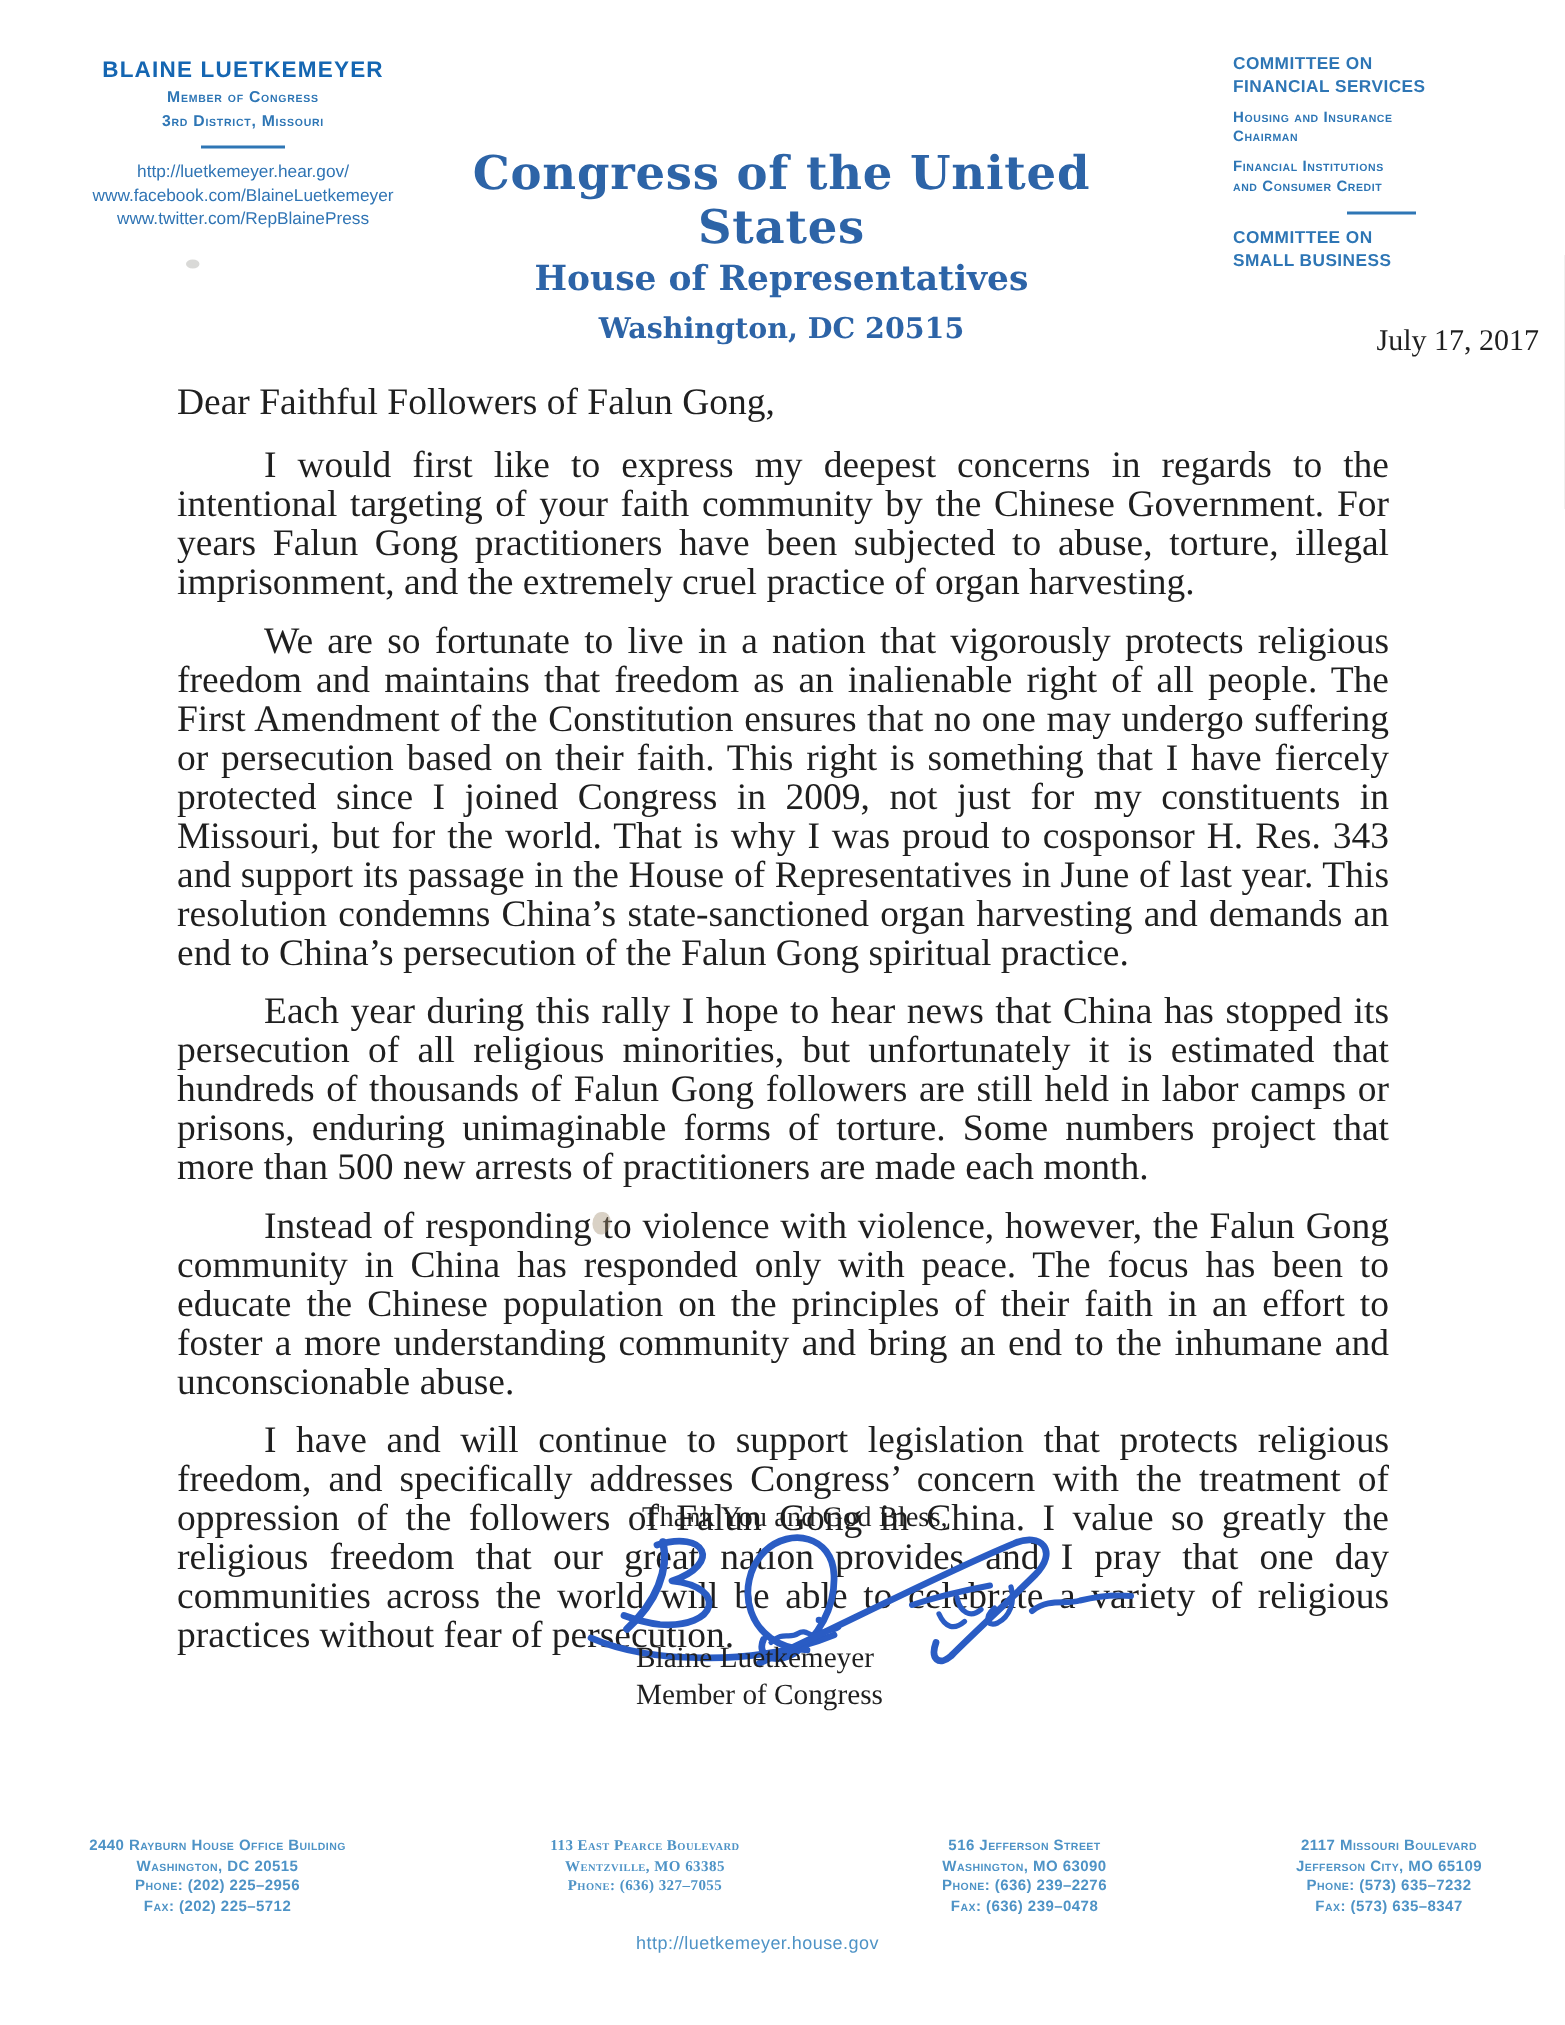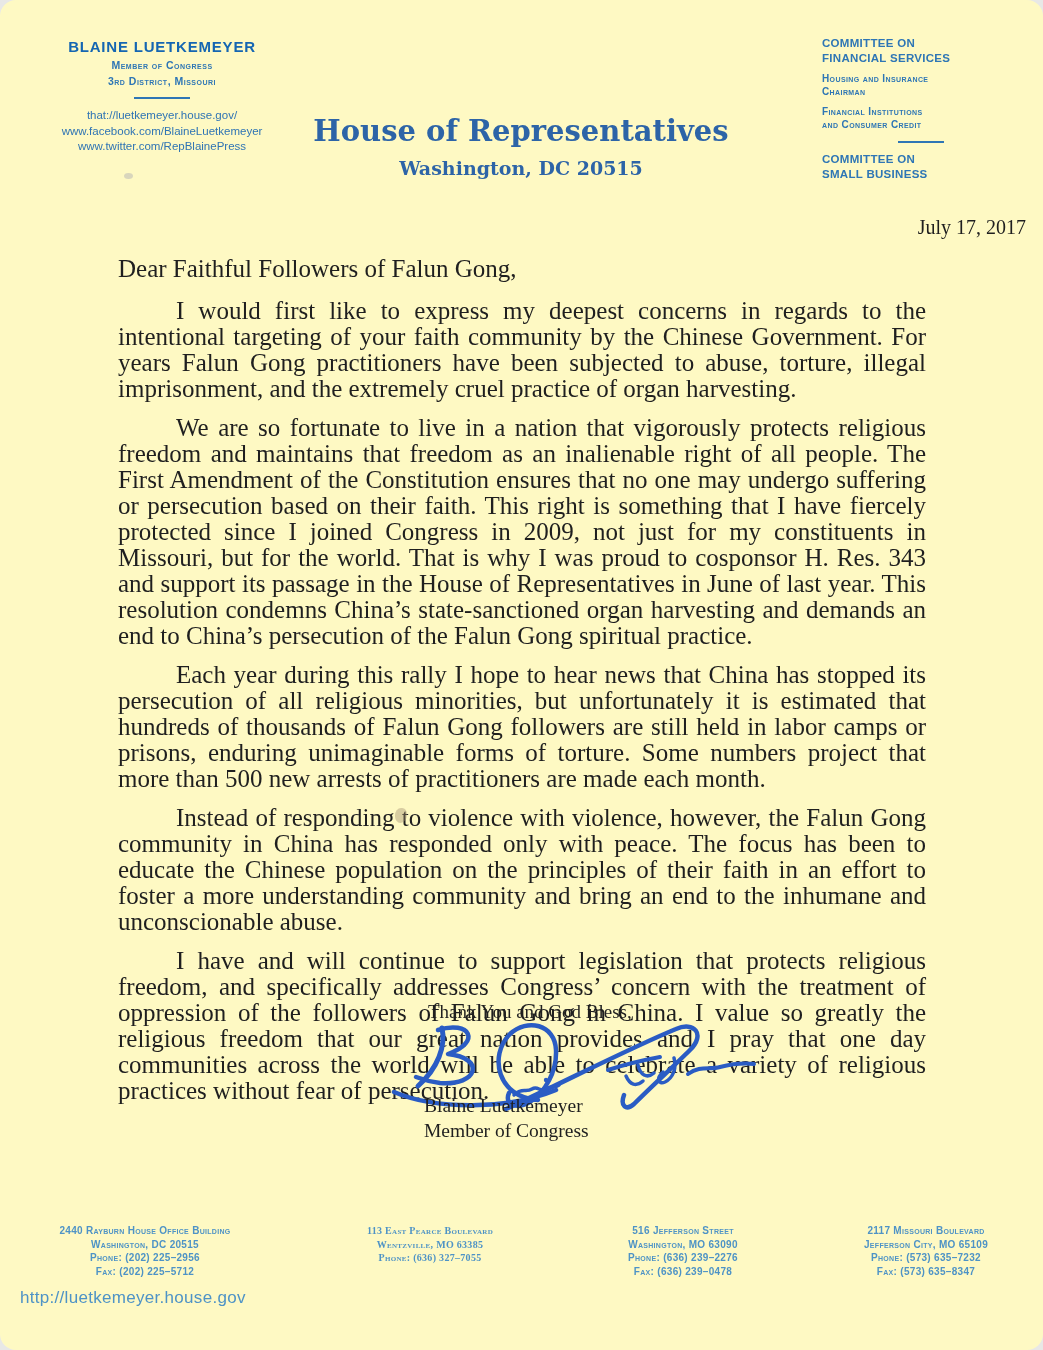--- a/index.html
+++ b/index.html
@@ -1,24 +1,23 @@
 <!DOCTYPE html>
 <html><head>
 <meta charset="utf-8">
 <style>
   html,body { margin:0; padding:0; background:#e8e8e6; }
   .page {
     position: relative;
     width: 1043px; height: 1350px;
     margin: 0 auto;
-    background: #fef9c3;
+    background: #ffffff;
     font-family: "Liberation Serif", serif;
     color: #1f1f1f;
     overflow: hidden;
-    border-radius: 16px;
   }
   .pre { white-space: pre-line; }
 
   
   .lh-left {
     position: absolute; left: 34px; top: 38px; width: 256px;
     text-align: center;
     font-family: "Liberation Sans", sans-serif;
   }
   .lh-name { font-size: 15px; font-weight: bold; color: #1566b2; letter-spacing: .8px; }
@@ -27,21 +26,21 @@
   .lh-rule { width: 56px; border: 0; border-top: 2px solid #2e76b5; margin: 10px auto 9px auto; }
   .lh-link { font-size: 11.5px; color: #2f74b4; line-height: 15.5px; }
 
   
   .lh-center {
     position: absolute; left: 288px; top: 98px; width: 466px;
     text-align: center; color: #2d64a7;
     font-family: "DejaVu Serif", serif; font-weight: bold;
   }
   .lh-c1 { font-size: 31px; letter-spacing: .5px; }
-  .lh-c2 { font-size: 29px; margin-top: 16px; }
+  .lh-c2 { font-size: 23px; margin-top: 2px; }
   .lh-c3 { font-size: 19px; margin-top: 9px; }
 
   
   .lh-right {
     position: absolute; left: 822px; top: 36px; width: 198px;
     text-align: left; font-family: "Liberation Sans", sans-serif; color: #2e76b5;
   }
   .lh-comm { font-size: 11.5px; font-weight: bold; line-height: 14.5px; letter-spacing: .3px; }
   .lh-sub  { font-size: 10px; font-variant: small-caps; font-weight: bold;
              line-height: 12.5px; letter-spacing: .4px; margin-top: 8px; }
@@ -66,48 +65,48 @@
     position: absolute; top: 1224px;
     text-align: center; font-family: "Liberation Sans", sans-serif;
     font-size: 10px; font-variant: small-caps; font-weight: bold;
     line-height: 13.5px; letter-spacing: .3px; color: #4e93c6;
   }
   .office-1 { left: 28px;  width: 234px; }
   .office-2 { left: 328px; width: 204px; font-family: Liberation Serif, serif; }
   .office-3 { left: 588px; width: 190px; }
   .office-4 { left: 828px; width: 196px; }
   .footer-url {
-    position: absolute; left: 0; top: 1288px; width: 1010px; 
-    font-family: "Liberation Sans", sans-serif; font-size: 17px; color: #4e93c6;
+    position: absolute; left: 0; top: 1288px; width: 1010px; text-align: center;
+    font-family: "Liberation Sans", sans-serif; font-size: 12px; color: #4e93c6;
     letter-spacing: .3px;
-    padding-left: 20px;
   }
 
   
   .smudge-1 { position: absolute; left: 395px; top: 808px; width: 12px; height: 15px;
               background: #a08c6d; opacity: .40; border-radius: 50% 40% 55% 45%; }
   .smudge-2 { position: absolute; left: 124px; top: 173px; width: 9px; height: 6px;
               background: #b9b9b6; opacity: .55; border-radius: 50%; }
 </style>
 </head>
 <body>
 
 <div class="page">
 
   <div class="lh-left">
     <div class="lh-name">BLAINE LUETKEMEYER</div>
     <div class="lh-sc">Member of Congress</div>
     <div class="lh-sc">3rd District, Missouri</div>
     <hr class="lh-rule">
-    <div class="lh-link">that://luetkemeyer.house.gov/</div>
+    <div class="lh-link">http://luetkemeyer.hear.gov/</div>
     <div class="lh-link">www.facebook.com/BlaineLuetkemeyer</div>
     <div class="lh-link">www.twitter.com/RepBlainePress</div>
   </div>
 
   <div class="lh-center">
+    <div class="lh-c1">Congress of the United States</div>
     <div class="lh-c2">House of Representatives</div>
     <div class="lh-c3">Washington, DC 20515</div>
   </div>
 
   <div class="lh-right">
     <div class="lh-comm pre">COMMITTEE ON
 FINANCIAL SERVICES</div>
     <div class="lh-sub pre">Housing and Insurance
 Chairman</div>
     <div class="lh-sub pre">Financial Institutions

